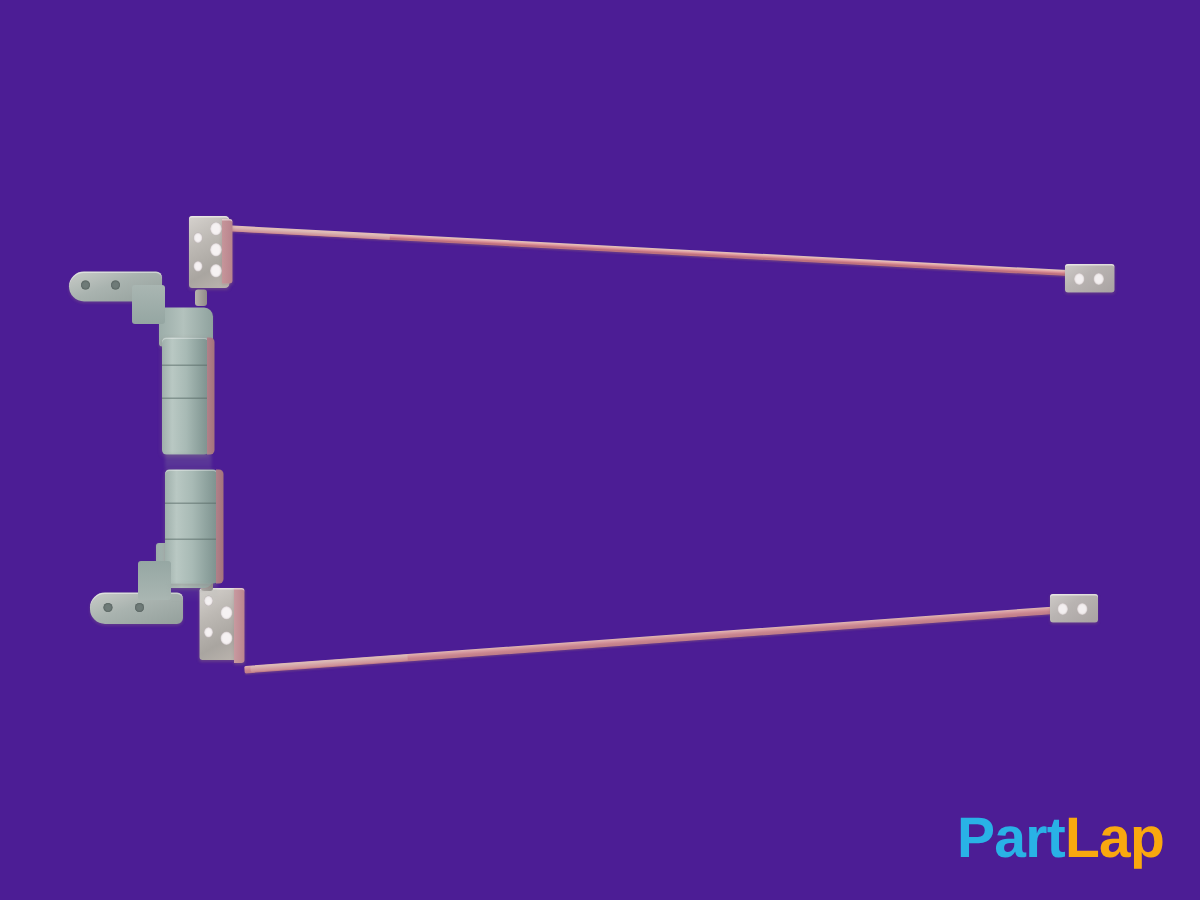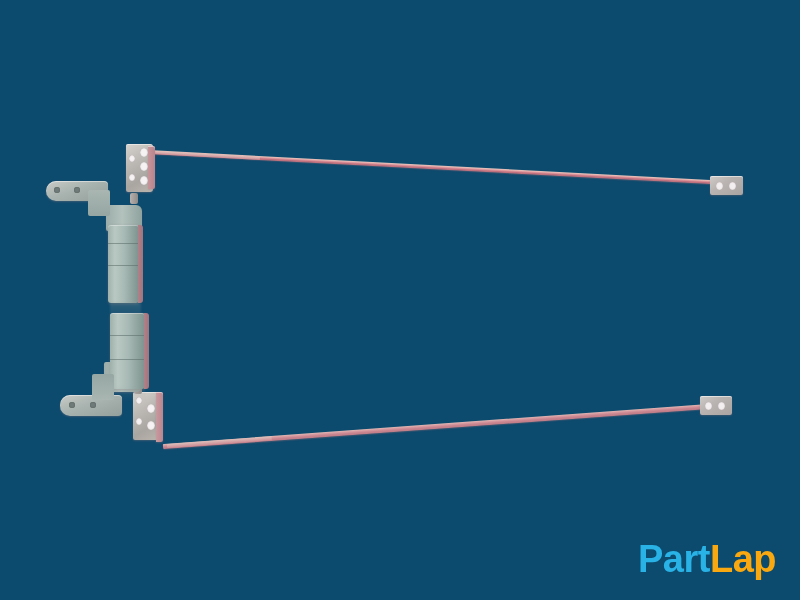--- a/index.html
+++ b/index.html
@@ -10,21 +10,21 @@
     width: 800px;
     height: 600px;
     overflow: hidden;
     font-family: "Liberation Sans", sans-serif;
   }
 
   #stage {
     position: relative;
     width: 800px;
     height: 600px;
-    background: #0c4a6e;
+    background: #4c1d95;
   }
 
   
   #product-photo {
     position: absolute;
     inset: 0;
   }
 
   .assembly {
     position: absolute;

